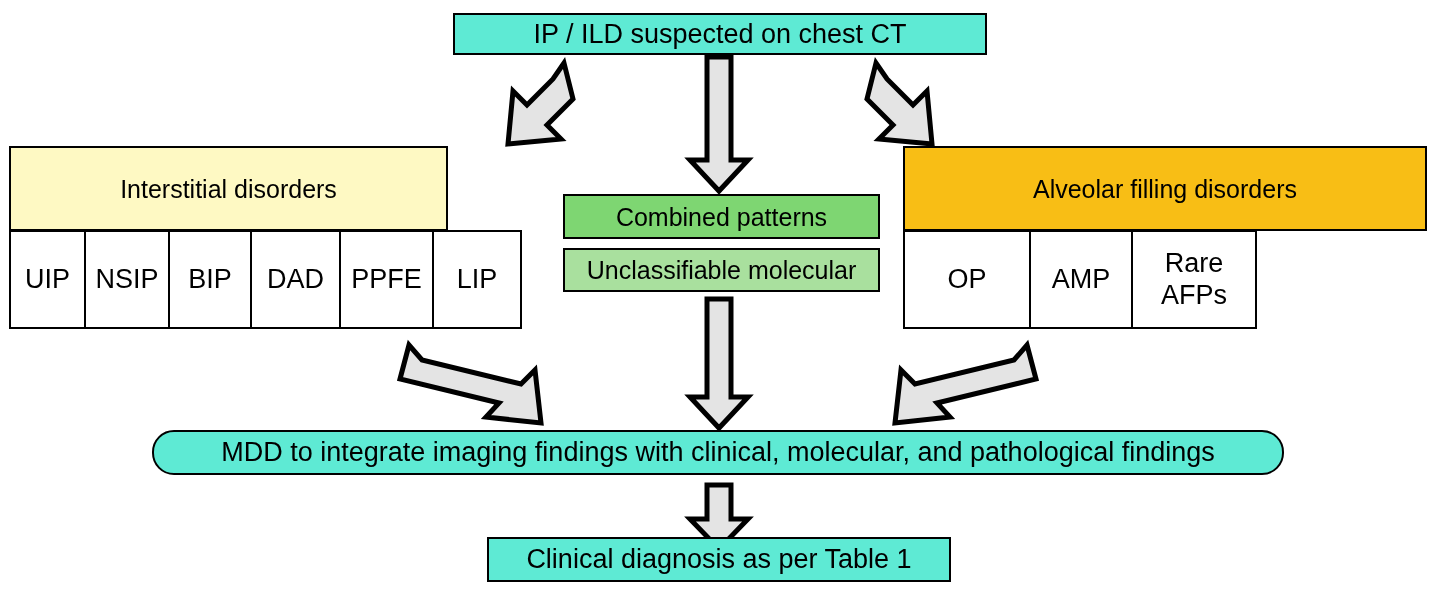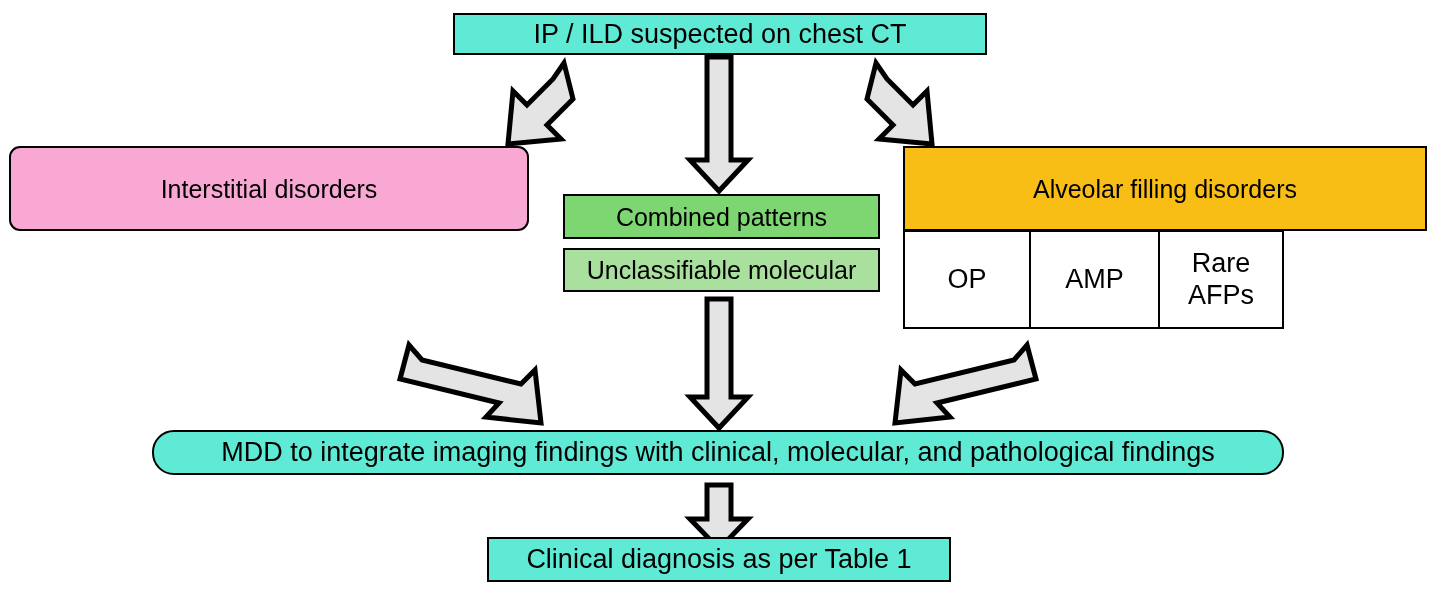--- a/index.html
+++ b/index.html
@@ -42,24 +42,23 @@
   }
 
   
   #group-interstitial {
     position: absolute;
     left: 9px; top: 146px;
     width: 523px; height: 183px;
   }
   #header-interstitial {
     left: 0; top: 0;
-    width: 520px; height: 85px;
-    background: #f9a8d4;
-    font-size: 25px;
-    border-radius: 11px;
+    width: 439px; height: 85px;
+    background: #fef9c3;
+    font-size: 25px;
   }
   .subrow {
     position: absolute;
     display: flex;
     box-sizing: border-box;
   }
   #subrow-interstitial {
     left: 0; top: 84px;
     width: 523px; height: 99px;
   }
@@ -122,21 +121,21 @@
     align-items: center;
     justify-content: center;
     text-align: center;
     font-size: 27px;
     line-height: 1.15;
     white-space: pre-line;
   }
   #subrow-alveolar .cell:first-child { margin-left: 0; }
   .w-op     { width: 128px; }
   .w-rbild  { width: 134px; }
-  .w-amp    { width: 131px; }
+  .w-amp    { width: 104px; }
   .w-rare   { width: 126px; }
 
   
   #node-mdd {
     left: 152px; top: 430px;
     width: 1132px; height: 45px;
     font-size: 27px;
     border-radius: 22px;
   }
 
@@ -184,20 +183,40 @@
   <div class="arrow" id="arrow-top-right" style="left:865px; top:55px;">
     <svg width="110" height="95" viewBox="0 0 110 95" aria-hidden="true">
       <polygon points="11,8 2,44 28,70 14,84 67,89 62,36 48,50 22,24"></polygon>
     </svg>
   </div>
 
   <div id="group-interstitial">
     <div class="node" id="header-interstitial">
       <span>Interstitial disorders</span>
     </div>
+    <div class="subrow" id="subrow-interstitial">
+      <div class="cell w-uip">
+          <span>UIP</span>
+        </div>
+      <div class="cell w-nsip">
+          <span>NSIP</span>
+        </div>
+      <div class="cell w-bip">
+          <span>BIP</span>
+        </div>
+      <div class="cell w-dad">
+          <span>DAD</span>
+        </div>
+      <div class="cell w-ppfe">
+          <span>PPFE</span>
+        </div>
+      <div class="cell w-lip">
+          <span>LIP</span>
+        </div>
+    </div>
   </div>
 
   <div class="node" id="node-combined">
     <span>Combined patterns</span>
   </div>
   <div class="node" id="node-unclassifiable">
     <span>Unclassifiable molecular</span>
   </div>
 
   <div id="group-alveolar">

